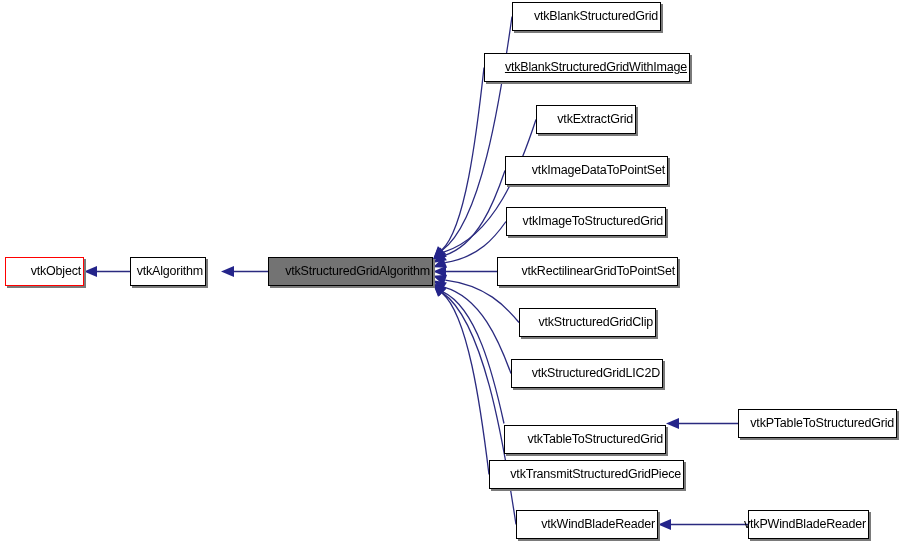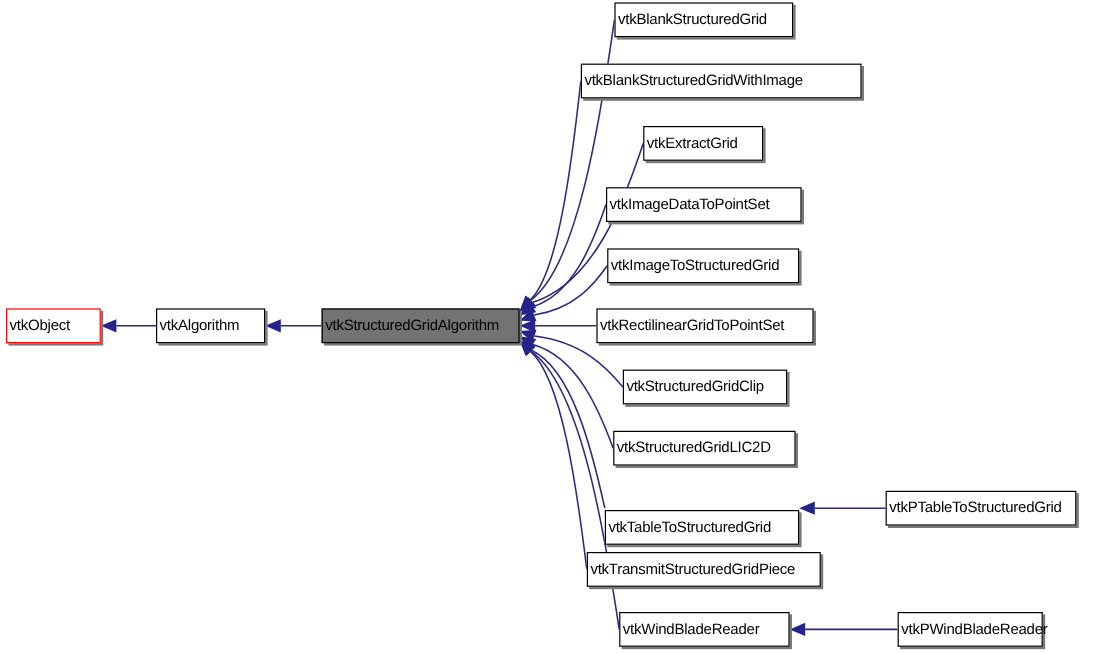--- a/index.html
+++ b/index.html
@@ -23,21 +23,21 @@
     height: 544px;
     pointer-events: none;
   }
   .node {
     position: absolute;
     box-sizing: border-box;
     background: #ffffff;
     border: 1px solid #000000;
     display: flex;
     align-items: center;
-    justify-content: flex-start;
+    justify-content: flex-end;
     white-space: nowrap;
     color: #000000;
     font-size: 12.5px;
     letter-spacing: -0.2px;
     z-index: 3;
   }
   .node .label {
     display: block;
     line-height: 1;
     padding: 0 2px;
@@ -86,30 +86,30 @@
       <polygon points="0,0 13,-5.5 13,5.5" fill="#24248a" transform="translate(433,283.5) rotate(44.53908762560536)"></polygon>
       <path d="M 738 423.5 L 679 423.5" fill="none" stroke="#2a2a7f" stroke-width="1.3"></path>
       <polygon points="0,0 13,-5.5 13,5.5" fill="#24248a" transform="translate(666,423.5) rotate(0)"></polygon>
       <path d="M 748 524.5 L 671 524.5" fill="none" stroke="#2a2a7f" stroke-width="1.3"></path>
       <polygon points="0,0 13,-5.5 13,5.5" fill="#24248a" transform="translate(658,524.5) rotate(0)"></polygon>
     </svg>
   <div id="nodes">
       <div class="node shadow root" style="left: 5px; top: 257px; width: 79px; height: 29px;">
         <span class="label">vtkObject</span>
       </div>
-      <div class="node shadow" style="left: 130px; top: 257px; width: 91px; height: 29px;">
+      <div class="node shadow" style="left: 130px; top: 257px; width: 76px; height: 29px;">
         <span class="label">vtkAlgorithm</span>
       </div>
       <div class="node shadow current" style="left: 268px; top: 257px; width: 165px; height: 29px;">
         <span class="label">vtkStructuredGridAlgorithm</span>
       </div>
       <div class="node shadow" style="left: 512px; top: 2px; width: 149px; height: 29px;">
         <span class="label">vtkBlankStructuredGrid</span>
       </div>
-      <div class="node shadow" style="left: 484px; top: 53px; width: 234px; height: 29px;">
+      <div class="node shadow" style="left: 484px; top: 53px; width: 206px; height: 29px; text-decoration: underline;">
         <span class="label">vtkBlankStructuredGridWithImage</span>
       </div>
       <div class="node shadow" style="left: 536px; top: 105px; width: 100px; height: 29px;">
         <span class="label">vtkExtractGrid</span>
       </div>
       <div class="node shadow" style="left: 505px; top: 156px; width: 163px; height: 29px;">
         <span class="label">vtkImageDataToPointSet</span>
       </div>
       <div class="node shadow" style="left: 506px; top: 207px; width: 160px; height: 29px;">
         <span class="label">vtkImageToStructuredGrid</span>

